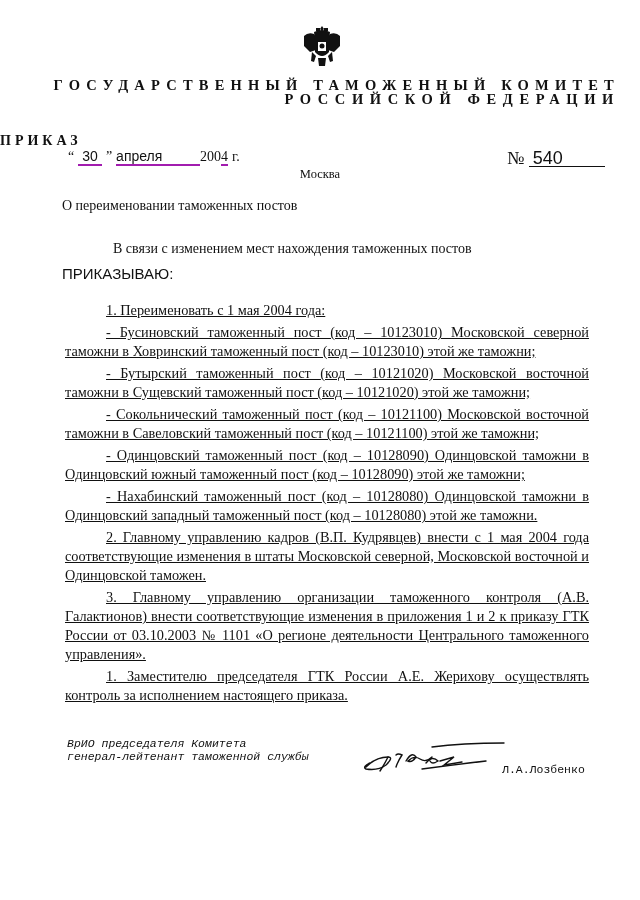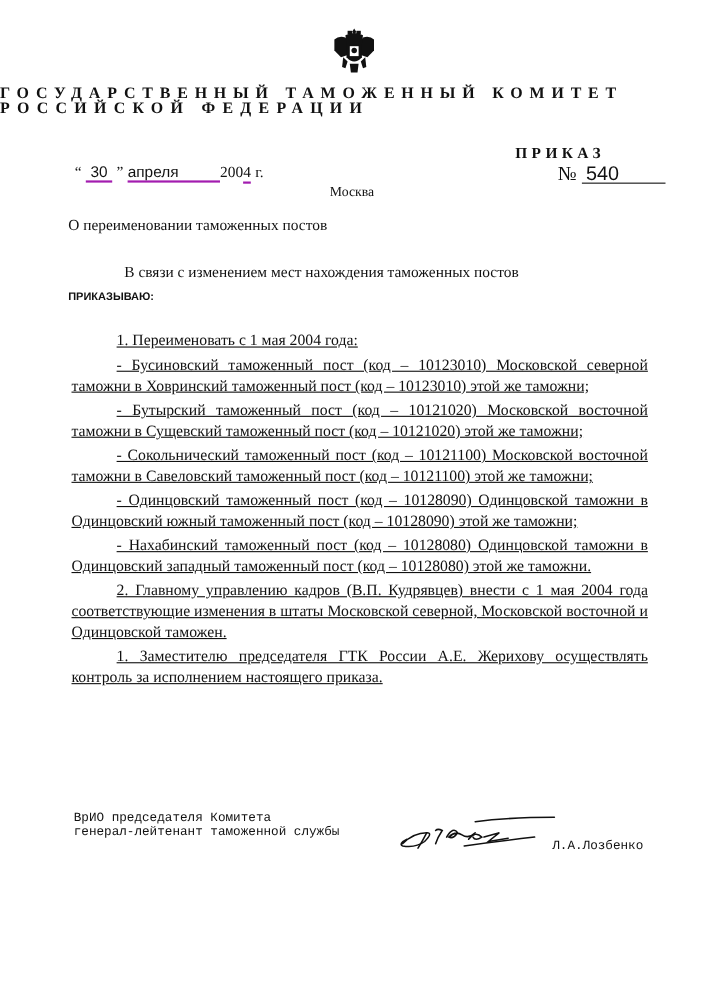--- a/index.html
+++ b/index.html
@@ -1,33 +1,33 @@
 <!DOCTYPE html>
 <html><head>
   <meta charset="utf-8">
   <style>
     html, body { margin: 0; padding: 0; background: #ffffff; }
     body { width: 640px; height: 900px; position: relative; overflow: hidden; color: #111; font-family: "Liberation Serif", "DejaVu Serif", serif; }
     .emblem { position: absolute; left: 300px; top: 22px; width: 44px; height: 48px; }
-    .org { position: absolute; left: 0; width: 620px; text-align: left; font-weight: bold; font-size: 14.5px; letter-spacing: 6.2px; font-family: "Liberation Serif", serif; }
+    .org { position: absolute; left: 0; width: 620px; text-align: right; font-weight: bold; font-size: 14.5px; letter-spacing: 6.2px; font-family: "Liberation Serif", serif; }
     .org.l1 { top: 77px; }
     .org.l2 { top: 91px; letter-spacing: 6.6px; }
-    .title { position: absolute; left: 0; width: 550px; top: 133px; text-align: right; font-weight: bold; font-size: 14px; letter-spacing: 4px; }
+    .title { position: absolute; left: 0; width: 550px; top: 133px; text-align: left; font-weight: bold; font-size: 14px; letter-spacing: 4px; }
     .dateline { position: absolute; left: 68px; top: 148px; font-family: "Liberation Sans", sans-serif; font-size: 14px; white-space: nowrap; }
     .dateline .u { display: inline-block; border-bottom: 2px solid #a21caf; line-height: 15px; text-align: center; }
     .dateline .serif { font-family: "Liberation Serif", serif; }
     .number { position: absolute; left: 507px; top: 148px; font-size: 18px; white-space: nowrap; }
     .number .u { display: inline-block; border-bottom: 1px solid #111; width: 72px; padding-left: 4px; line-height: 15px; font-family: "Liberation Sans", sans-serif; }
     .city { position: absolute; left: 0; width: 640px; top: 167px; text-align: center; font-size: 12.5px; }
     .subject { position: absolute; left: 62px; top: 198px; font-size: 14px; }
     .preamble { position: absolute; left: 103px; top: 241px; font-size: 14px; margin-left: 10px; }
-    .order-word { position: absolute; left: 62px; top: 265px; font-family: "Liberation Sans", sans-serif; font-size: 10px; font-weight: bold; }
+    .order-word { position: absolute; left: 62px; top: 265px; font-family: "Liberation Sans", sans-serif; font-size: 15px; }
     .body { position: absolute; left: 62px; top: 298px; width: 530px; font-size: 14.3px; line-height: 19px; }
     .body p { margin: 3px; text-align: justify; text-indent: 41px; text-decoration: underline; }
-    .sig-left { position: absolute; left: 67px; top: 737px; font-family: "Liberation Mono", "DejaVu Sans Mono", monospace; font-size: 11.5px; line-height: 13px; }
+    .sig-left { position: absolute; left: 67px; top: 737px; font-family: "Liberation Mono", "DejaVu Sans Mono", monospace; font-size: 11.5px; line-height: 13px; font-style: italic; }
     .sig-svg { position: absolute; left: 362px; top: 737px; width: 145px; height: 40px; }
     .sig-name { position: absolute; left: 502px; top: 763px; font-family: "Liberation Mono", monospace; font-size: 11.5px; }
   </style>
 </head>
 <body>
 
 <div class="emblem">
   <svg viewBox="0 0 44 48" width="44" height="48">
     <g fill="#111">
       <path d="M22 4 l2 3 -2 2 -2 -2z"></path>
@@ -71,20 +71,21 @@
 <div class="order-word">ПРИКАЗЫВАЮ:</div>
 
 <div class="body">
   <p>1. Переименовать с 1 мая 2004 года:</p>
   <p>- Бусиновский таможенный пост (код – 10123010) Московской северной таможни в Ховринский таможенный пост (код – 10123010) этой же таможни;</p>
   <p>- Бутырский таможенный пост (код – 10121020) Московской восточной таможни в Сущевский таможенный пост (код – 10121020) этой же таможни;</p>
   <p>- Сокольнический таможенный пост (код – 10121100) Московской восточной таможни в Савеловский таможенный пост (код – 10121100) этой же таможни;</p>
   <p>- Одинцовский таможенный пост (код – 10128090) Одинцовской таможни в Одинцовский южный таможенный пост (код – 10128090) этой же таможни;</p>
   <p>- Нахабинский таможенный пост (код – 10128080) Одинцовской таможни в Одинцовский западный таможенный пост (код – 10128080) этой же таможни.</p>
   <p>2. Главному управлению кадров (В.П. Кудрявцев) внести с 1 мая 2004 года соответствующие изменения в штаты Московской северной, Московской восточной и Одинцовской таможен.</p>
+  <p>3. Главному управлению организации таможенного контроля (А.В. Галактионов) внести соответствующие изменения в приложения 1 и 2 к приказу ГТК России от 03.10.2003 № 1101 «О регионе деятельности Центрального таможенного управления».</p>
   <p>1. Заместителю председателя ГТК России А.Е. Жерихову осуществлять контроль за исполнением настоящего приказа.</p>
 </div>
 
 <div class="sig-left">
   <div>ВрИО председателя Комитета</div>
   <div>генерал-лейтенант таможенной службы</div>
 </div>
 
 <div class="sig-svg">
   <svg viewBox="0 0 145 40" width="145" height="40">

